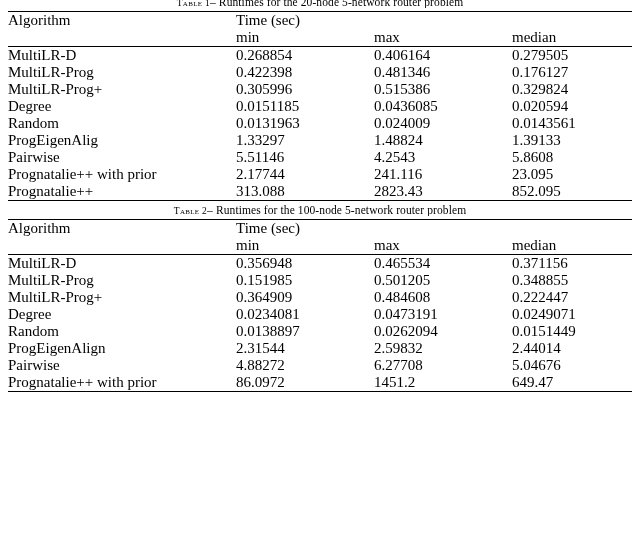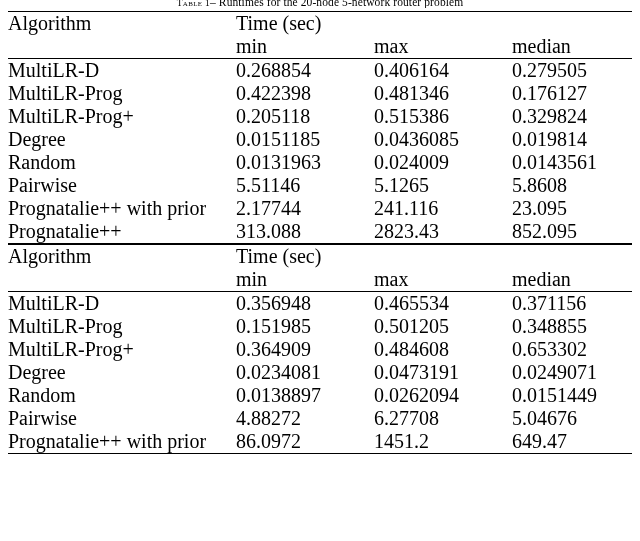--- a/index.html
+++ b/index.html
@@ -42,21 +42,21 @@
     margin-top: -4px;
     margin-bottom: 3px;
   }
   .caption-mid {
     margin-top: 3px;
     margin-bottom: 3px;
   }
   table.rt {
     border-collapse: collapse;
     width: 624px;
-    font-size: 20px;
+    font-size: 15px;
     font-family: "Liberation Serif", serif;
   }
   table.rt td, table.rt th {
     padding: 0;
     text-align: left;
     font-weight: normal;
     vertical-align: baseline;
   }
   .rule-top td, .rule-bot td, .rule-mid td {
     padding: 0;
@@ -125,40 +125,46 @@
           <td>0.279505</td>
         </tr>
         <tr class="body-row">
           <td>MultiLR-Prog</td>
           <td>0.422398</td>
           <td>0.481346</td>
           <td>0.176127</td>
         </tr>
         <tr class="body-row">
           <td>MultiLR-Prog+</td>
-          <td>0.205118</td>
+          <td>0.305996</td>
           <td>0.515386</td>
           <td>0.329824</td>
         </tr>
         <tr class="body-row">
           <td>Degree</td>
           <td>0.0151185</td>
           <td>0.0436085</td>
-          <td>0.019814</td>
+          <td>0.020594</td>
         </tr>
         <tr class="body-row">
           <td>Random</td>
           <td>0.0131963</td>
           <td>0.024009</td>
           <td>0.0143561</td>
         </tr>
         <tr class="body-row">
+          <td>ProgEigenAlig</td>
+          <td>1.33297</td>
+          <td>1.48824</td>
+          <td>1.39133</td>
+        </tr>
+        <tr class="body-row">
           <td>Pairwise</td>
           <td>5.51146</td>
-          <td>5.1265</td>
+          <td>4.2543</td>
           <td>5.8608</td>
         </tr>
         <tr class="body-row">
           <td>Prognatalie++ with prior</td>
           <td>2.17744</td>
           <td>241.116</td>
           <td>23.095</td>
         </tr>
         <tr class="body-row last-body-row">
           <td>Prognatalie++</td>
@@ -169,20 +175,24 @@
 
         <tr class="rule-bot">
           <td colspan="4">
               <div class="hrule"></div>
             </td>
         </tr>
       </tbody>
     </table>
   </div>
 
+  <div class="caption caption-mid">
+    <span class="cap-label">Table 2</span><span>–</span>
+    <span>Runtimes for the 100-node 5-network router problem</span>
+  </div>
 
   <div class="table-block">
     <table class="rt">
       <colgroup>
         <col class="col-alg">
           <col class="col-min">
           <col class="col-max">
           <col class="col-med">
       </colgroup>
       <tbody>
@@ -216,33 +226,39 @@
         <tr class="body-row">
           <td>MultiLR-Prog</td>
           <td>0.151985</td>
           <td>0.501205</td>
           <td>0.348855</td>
         </tr>
         <tr class="body-row">
           <td>MultiLR-Prog+</td>
           <td>0.364909</td>
           <td>0.484608</td>
-          <td>0.653302</td>
+          <td>0.222447</td>
         </tr>
         <tr class="body-row">
           <td>Degree</td>
           <td>0.0234081</td>
           <td>0.0473191</td>
           <td>0.0249071</td>
         </tr>
         <tr class="body-row">
           <td>Random</td>
           <td>0.0138897</td>
           <td>0.0262094</td>
           <td>0.0151449</td>
+        </tr>
+        <tr class="body-row">
+          <td>ProgEigenAlign</td>
+          <td>2.31544</td>
+          <td>2.59832</td>
+          <td>2.44014</td>
         </tr>
         <tr class="body-row">
           <td>Pairwise</td>
           <td>4.88272</td>
           <td>6.27708</td>
           <td>5.04676</td>
         </tr>
         <tr class="body-row last-body-row">
           <td>Prognatalie++ with prior</td>
           <td>86.0972</td>

